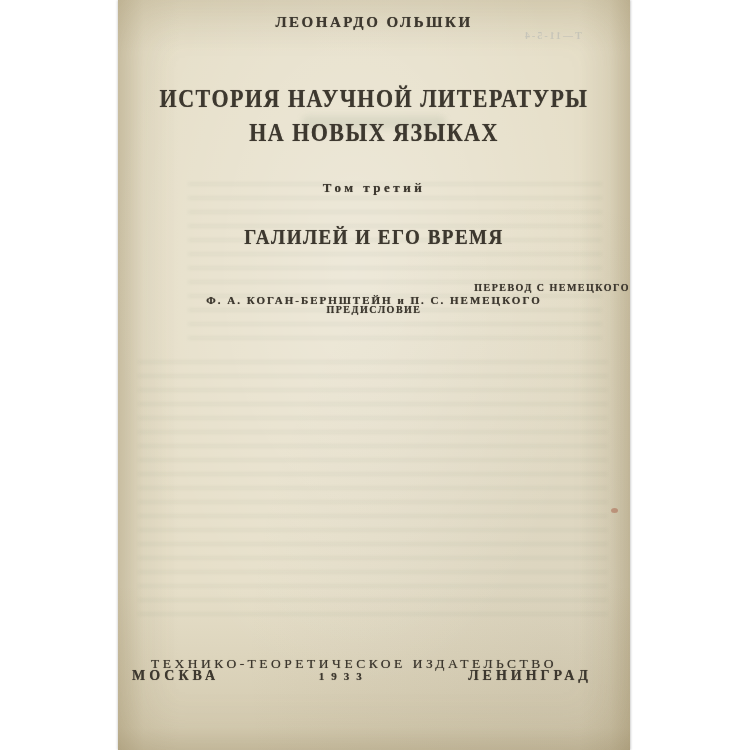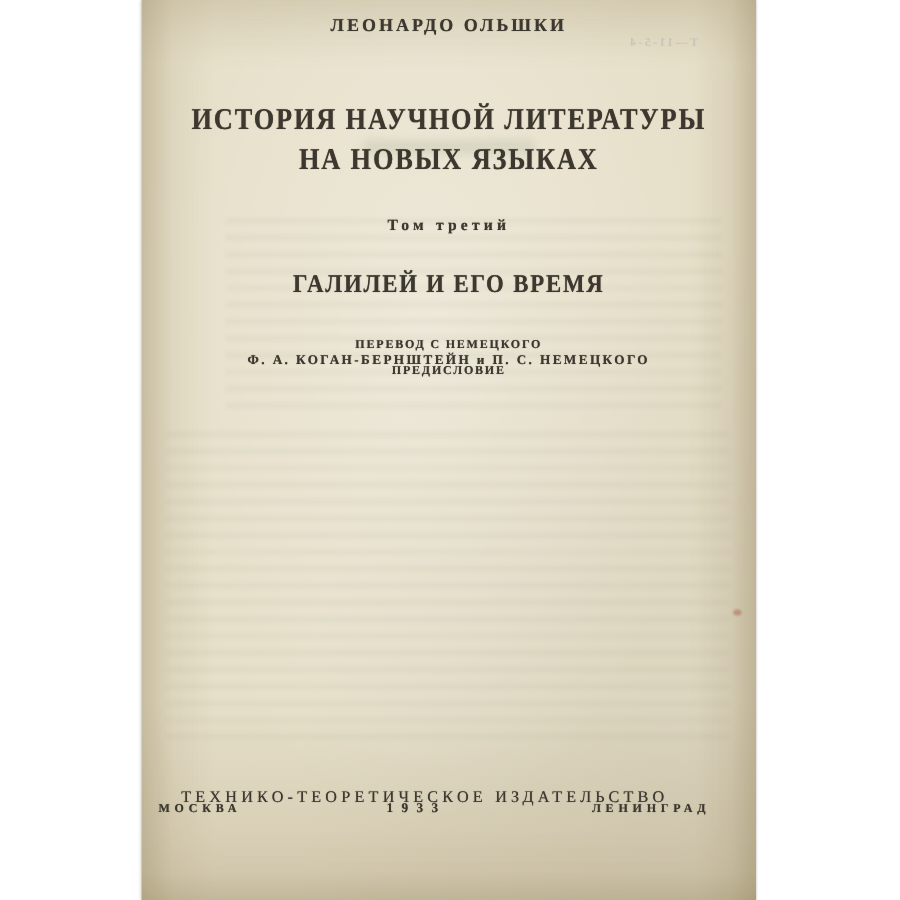--- a/index.html
+++ b/index.html
@@ -34,34 +34,34 @@
     text-shadow: 0 0 0.7px rgba(61,56,47,0.75);
   }
   .centered { position: absolute; left: 0; right: 0; text-align: center; }
 
   .author-line      { top: 14px;  font-size: 15px; letter-spacing: 2.5px; font-weight: bold; }
   .main-title       { top: 82px;  font-size: 22px; letter-spacing: 1.5px; font-weight: bold;
                       line-height: 29px; transform: scaleY(1.15); transform-origin: 50% 0; }
   .volume-line      { top: 180px; font-size: 13px; letter-spacing: 3.5px; font-weight: bold; }
   .subtitle         { top: 225px; font-size: 19px; letter-spacing: 1.5px; font-weight: bold;
                       transform: scaleY(1.12); transform-origin: 50% 0; }
-  .trans-heading    { top: 282px; font-size: 10px; letter-spacing: 1.5px; font-weight: bold; }
+  .trans-heading    { top: 282px; font-size: 10px; letter-spacing: 1.5px; font-weight: bold; text-align: right; }
   .translators      { top: 294px; font-size: 11px; letter-spacing: 2px;  font-weight: bold; }
   .preface-heading  { top: 304px; font-size: 10px; letter-spacing: 1.5px; font-weight: bold; }
   .preface-author   { top: 328px; font-size: 11px; letter-spacing: 3px;  font-weight: bold; }
 
   .publisher-block  { top: 640px; transform: translateX(-20px); }
   .publisher-l1     { font-size: 14px;   letter-spacing: 4.5px; font-weight: bold; }
   .publisher-l2     { font-size: 13.5px; letter-spacing: 3.5px; font-weight: normal; margin-top: 16px; }
 
   .cities-row {
     position: absolute; top: 668px; left: 14px; right: 38px;
     display: flex; justify-content: space-between; align-items: baseline;
   }
-  .city  { font-size: 10px; letter-spacing: 4px; font-weight: bold; }
+  .city  { font-size: 14px; letter-spacing: 4px; font-weight: bold; }
   .year  { font-size: 11px;   letter-spacing: 7px; font-weight: bold; }
 
   
   .ghost { position: absolute; pointer-events: none; }
   .ghost-stamp {
     top: 30px; right: 48px;
     font-size: 10px; letter-spacing: 2px;
     color: #8d99a6; opacity: 0.30;
     transform: scaleX(-1);
     filter: blur(0.6px);

